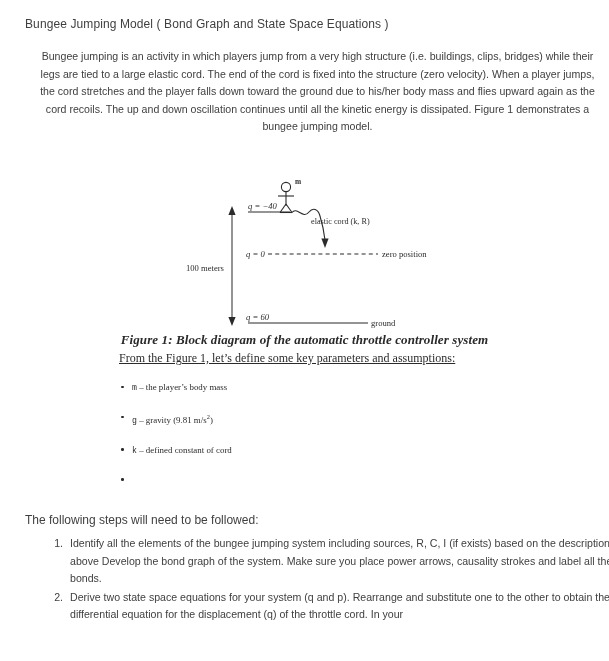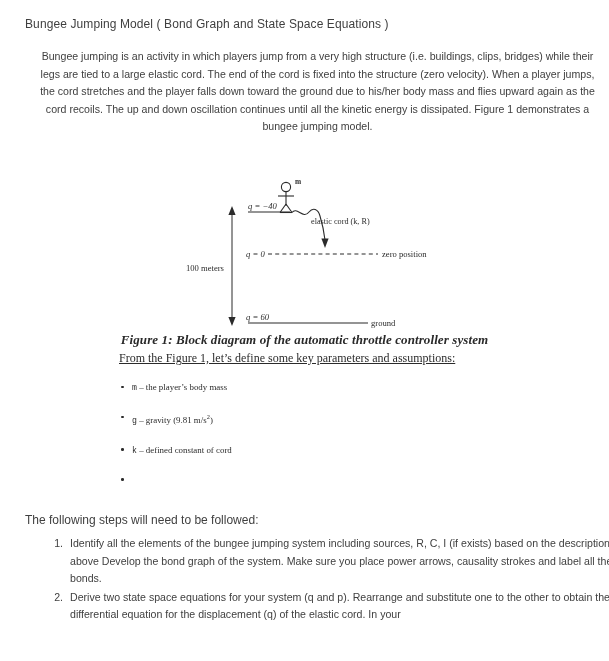--- a/index.html
+++ b/index.html
@@ -125,16 +125,16 @@
         <li><span class="dot"></span><span class="mono">m</span><span> – the player’s body mass</span></li>
         <li><span class="dot"></span><span class="mono">g</span><span> – gravity (9.81 m/s<sup>2</sup>)</span></li>
         <li><span class="dot"></span><span class="mono">k</span><span> – defined constant of cord</span></li>
         <li><span class="dot"></span></li>
       </ul>
   </div>
 
   <div class="steps-intro">The following steps will need to be followed:</div>
   <ol class="steps" id="steps-list">
       <li><span class="num">1.</span><span>Identify all the elements of the bungee jumping system including sources, R, C, I (if exists) based on the description above Develop the bond graph of the system. Make sure you place power arrows, causality strokes and label all the bonds.</span></li>
-      <li><span class="num">2.</span><span>Derive two state space equations for your system (q and p). Rearrange and substitute one to the other to obtain the differential equation for the displacement (q) of the elastic cord. In your</span></li>
+      <li><span class="num">2.</span><span>Derive two state space equations for your system (q and p). Rearrange and substitute one to the other to obtain the differential equation for the displacement (q) of the throttle cord. In your</span></li>
     </ol>
 
 </div>
 
 </body></html>

